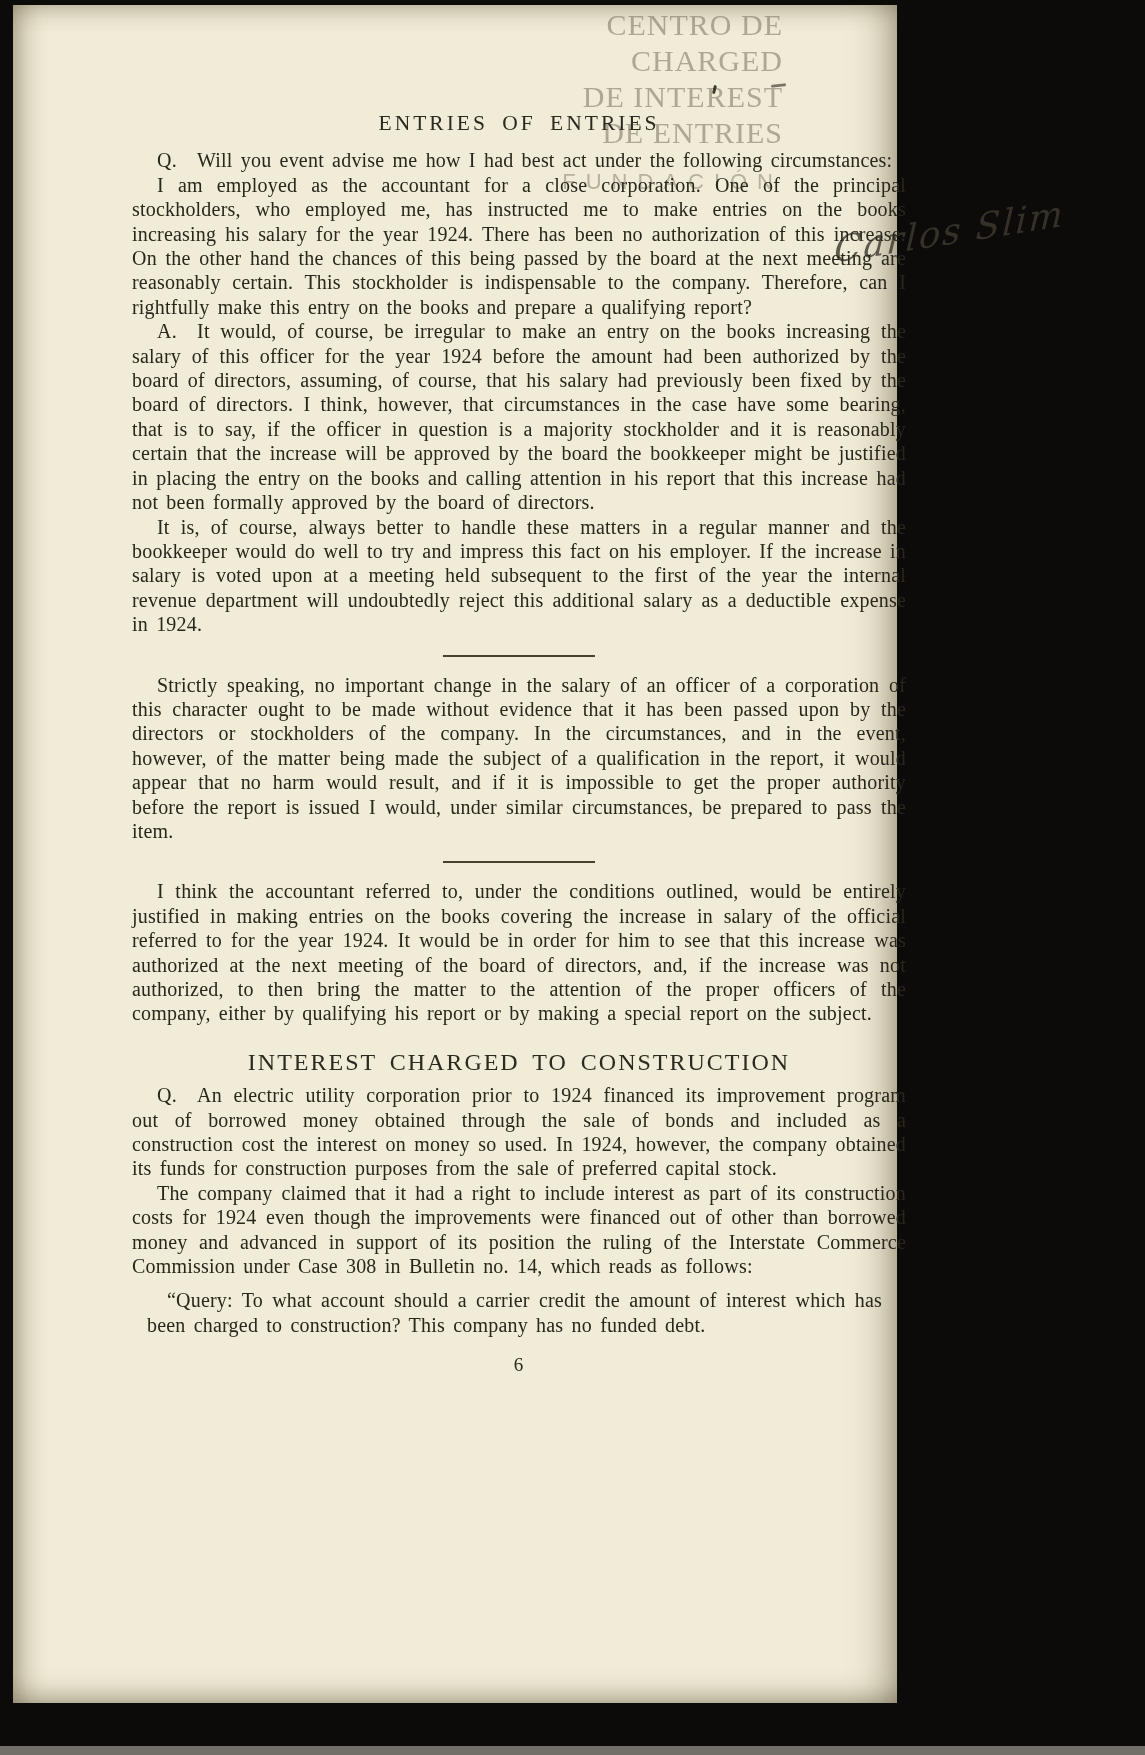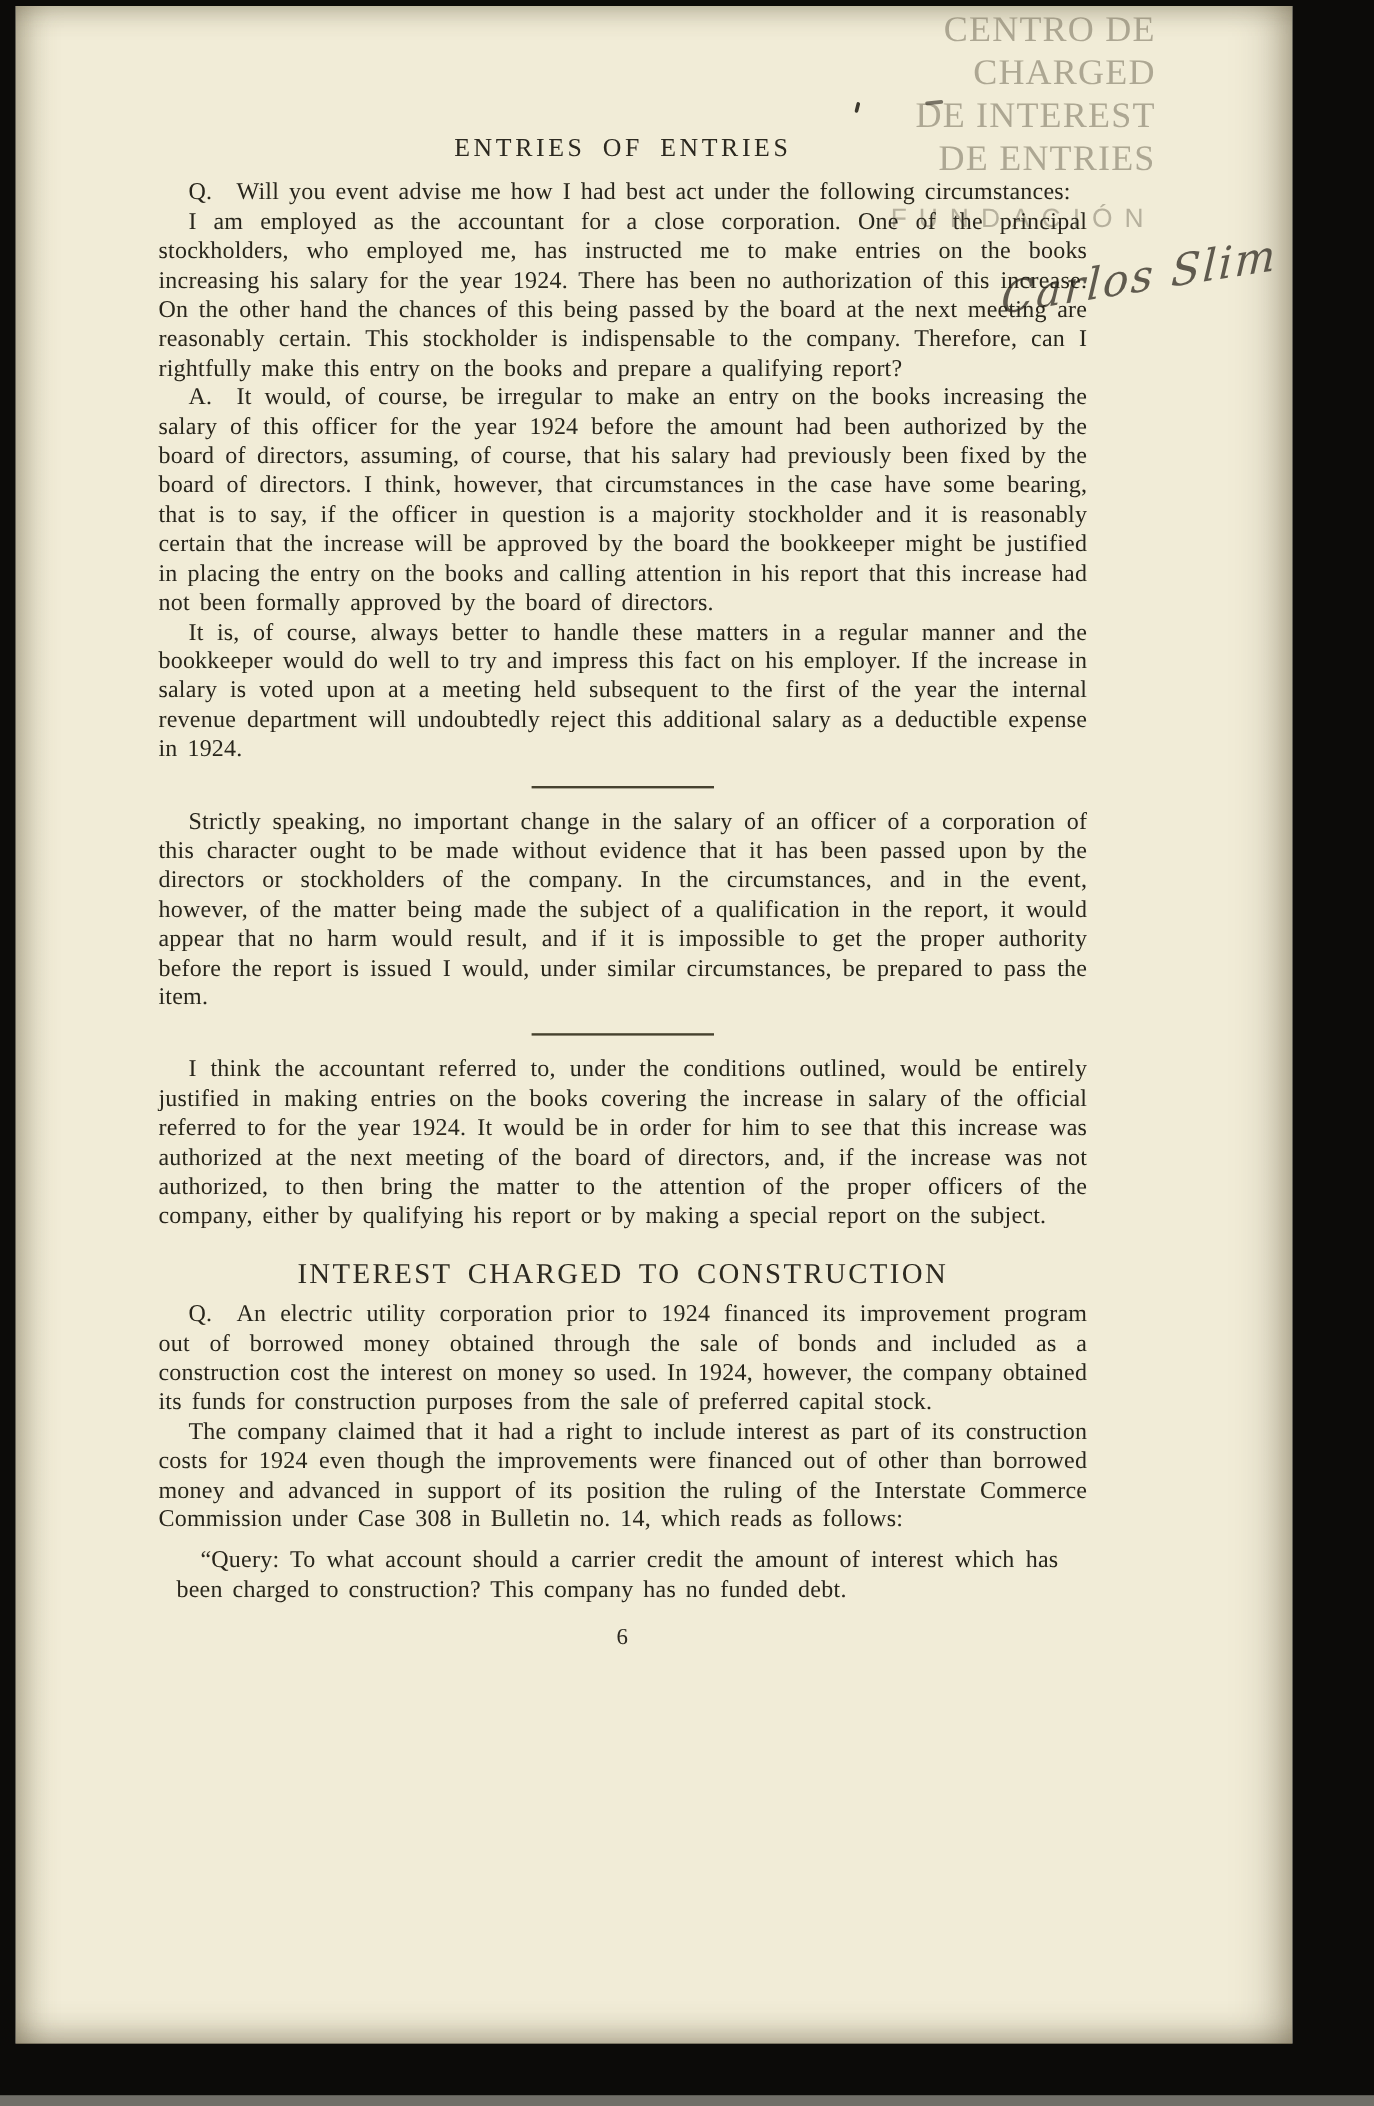--- a/index.html
+++ b/index.html
@@ -16,28 +16,27 @@
   .edge-bottom-gray {
     position: absolute;
     left: 0; right: 0; bottom: 0;
     height: 9px;
     background: #716f68;
   }
 
   .paper {
     position: absolute;
     left: 13px; top: 5px;
-    width: 1043px; height: 1698px;
+    width: 884px; height: 1698px;
     background: linear-gradient(90deg, #e7e2cb 0px, #f1ecd7 30px, #f1ecd7 1040px, #e6e0c8 1113px);
     box-shadow:
       inset 22px 0 30px -18px rgba(90, 80, 55, 0.45),
       inset -28px 0 38px -20px rgba(90, 80, 55, 0.5),
       inset 0 16px 24px -14px rgba(90, 80, 55, 0.35),
       inset 0 -20px 28px -16px rgba(90, 80, 55, 0.45);
-    padding-left: 21px;
   }
 
   
   .watermark {
     position: absolute;
     top: 2px;
     right: 114px;
     text-align: right;
     color: rgba(128, 122, 101, 0.6);
     font-size: 30px;

